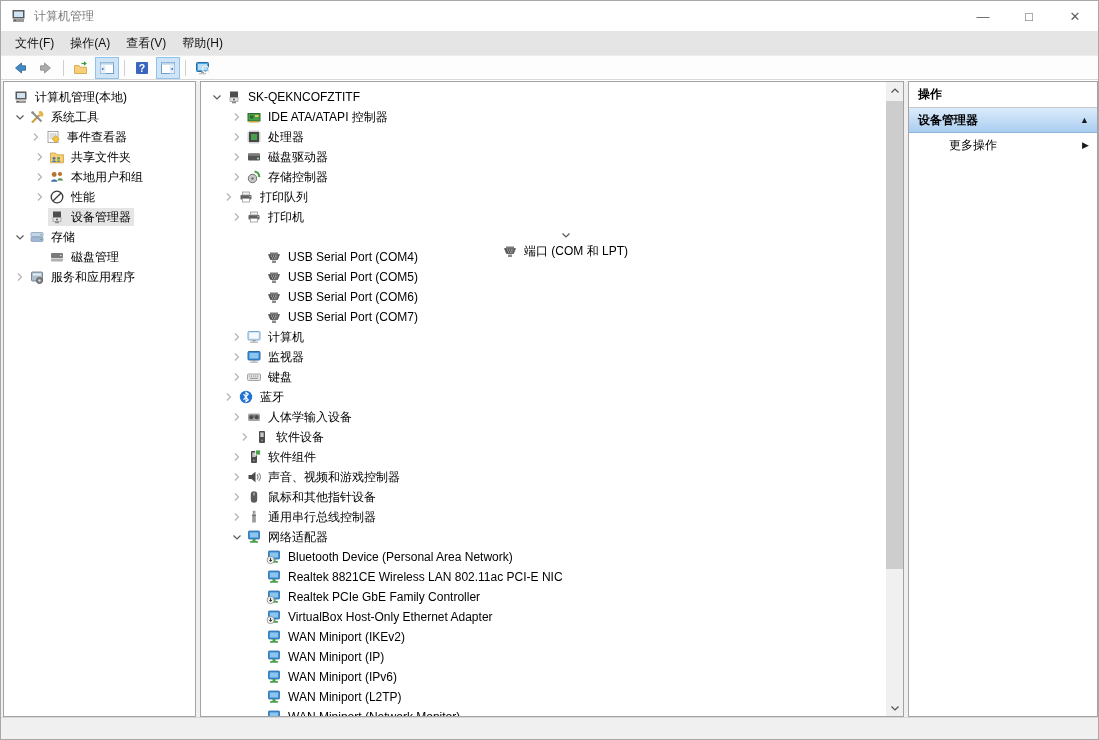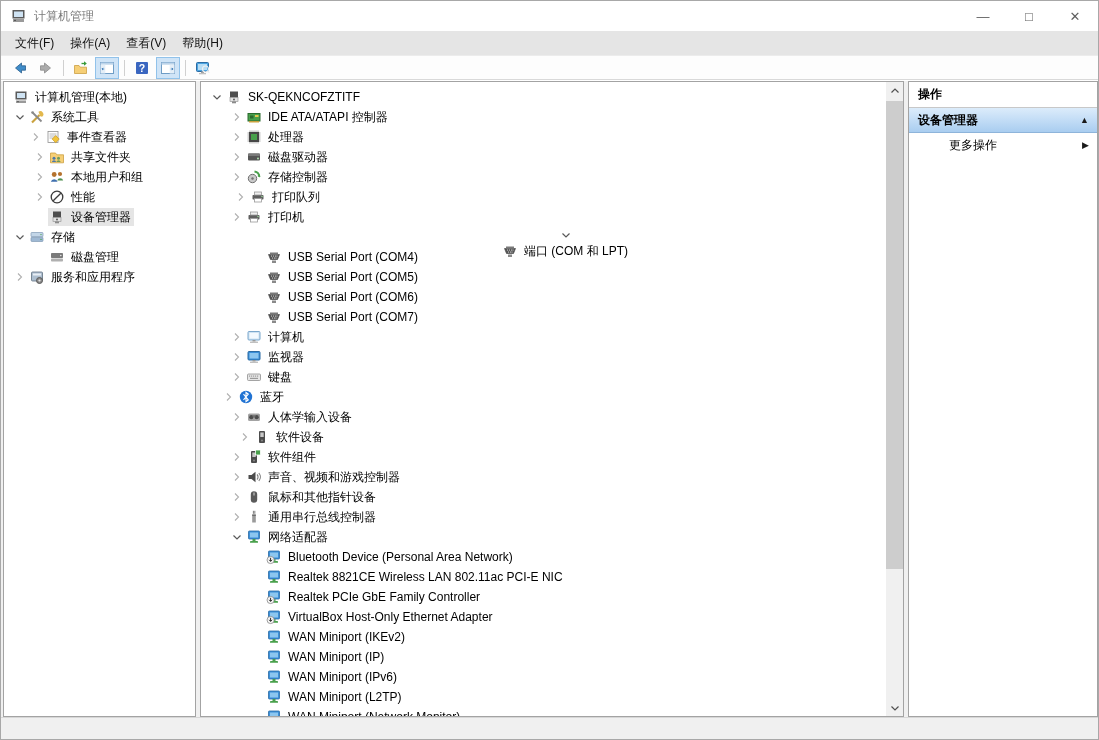--- a/index.html
+++ b/index.html
@@ -413,21 +413,21 @@
                 <svg width="16" height="16" viewBox="0 0 16 16">
                   <circle cx="6.5" cy="9.5" r="4.2" fill="#c9c9c9" stroke="#707070"></circle>
                   <circle cx="6.5" cy="9.5" r="1.2" fill="#707070"></circle>
                   <path d="M8.5,2.5 a6,6 0 0 1 5,5.5" fill="none" stroke="#49a04c" stroke-width="1.8"></path>
                   <path d="M13.8,5.2 l0.2,3.2 l-2.7,-1.5 z" fill="#49a04c"></path>
                 </svg>
               </span>
               <span class="nlabel">存储控制器</span>
             </span>
           </div>
-          <div class="trow" style="padding-left: 32px;">
+          <div class="trow" style="padding-left: 20px;">
             <span class="expander">
               <svg width="16" height="16" viewBox="0 0 16 16">
                 <polyline points="6,4.5 9.5,8 6,11.5" fill="none" stroke="#b0b0b0" stroke-width="1.1"></polyline>
               </svg>
             </span>
             <span class="nodebox">
               <span class="nicon">
                 <svg width="16" height="16" viewBox="0 0 16 16">
                   <rect x="2.5" y="6" width="11" height="4.5" rx="0.8" fill="#5f5f5f"></rect>
                   <rect x="4.5" y="3" width="7" height="3" fill="#f0f0f0" stroke="#9a9a9a" stroke-width="0.8"></rect>

